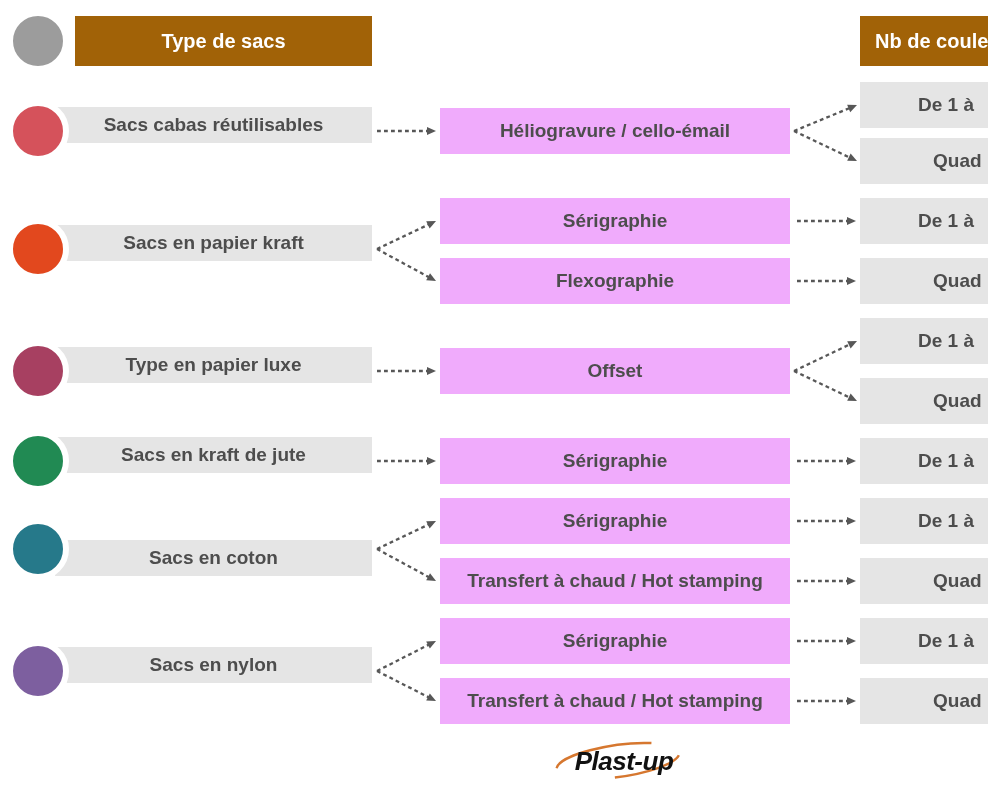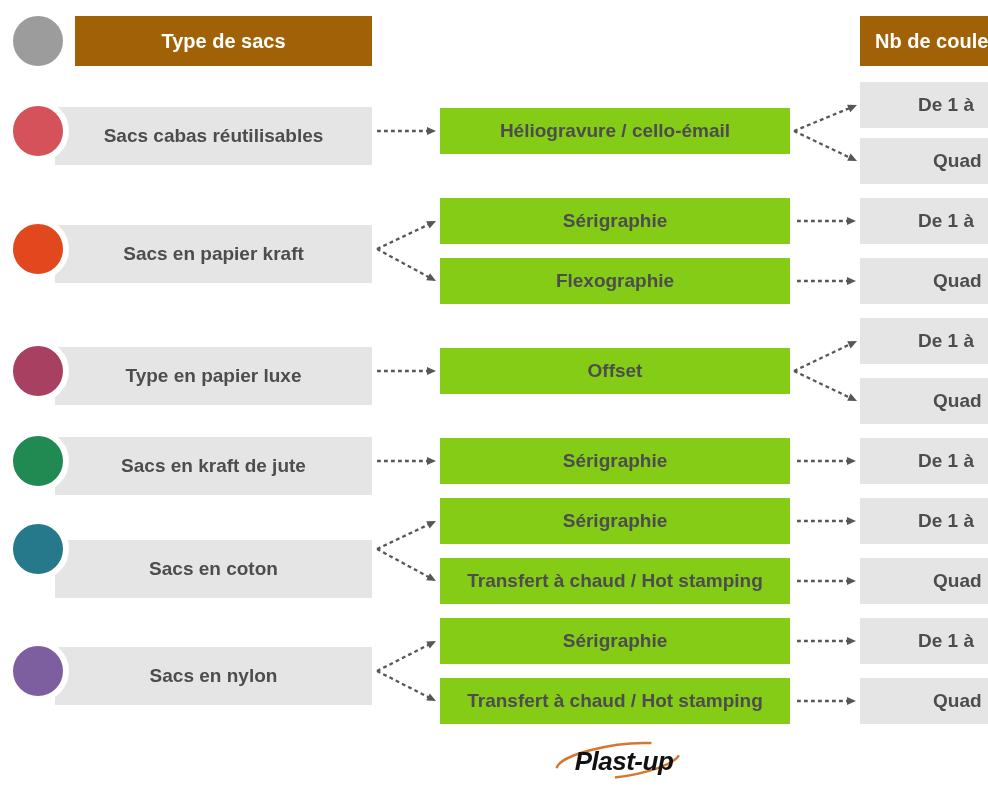--- a/index.html
+++ b/index.html
@@ -3,23 +3,23 @@
 <meta charset="utf-8">
 <style>
   html,body{margin:0;padding:0;}
   body{width:988px;height:790px;overflow:hidden;position:relative;background:#ffffff;
        font-family:"Liberation Sans",sans-serif;}
   .canvas{position:absolute;inset:0;width:988px;height:790px;}
   svg.arrows{position:absolute;left:0;top:0;pointer-events:none;}
   .hdr{position:absolute;top:16px;height:50px;background:#a16207;color:#ffffff;
        font-size:20px;font-weight:bold;display:flex;align-items:center;justify-content:center;}
   .hdr3{justify-content:flex-start;padding-left:15px;}
-  .lbar{position:absolute;left:55px;width:317px;height:58px;background:#e5e5e5;color:#4d4d4d;
+  .lbar{position:absolute;left:55px;width:317px;height:36px;background:#e5e5e5;color:#4d4d4d;
         font-size:19px;font-weight:bold;display:flex;align-items:center;justify-content:center;}
-  .mbar{position:absolute;left:440px;width:350px;height:46px;background:#84cc16;color:#4d4d4d;
+  .mbar{position:absolute;left:440px;width:350px;height:46px;background:#f0abfc;color:#4d4d4d;
         font-size:19px;font-weight:bold;display:flex;align-items:center;justify-content:center;white-space:nowrap;}
   .rbar{position:absolute;left:860px;width:300px;height:46px;background:#e5e5e5;color:#4d4d4d;
         font-size:19px;font-weight:bold;display:flex;align-items:center;white-space:nowrap;}
   .rbar.de{padding-left:58px;}
   .rbar.quad{padding-left:73px;}
   .dot{position:absolute;left:7px;width:50px;height:50px;border-radius:50%;
        border:6px solid #ffffff;box-sizing:content-box;}
   .logo{position:absolute;left:540px;top:736px;width:156px;height:50px;}
   .logo svg{position:absolute;left:0;top:0;}
   .logo span{position:absolute;left:6px;top:0;width:156px;height:50px;display:flex;

